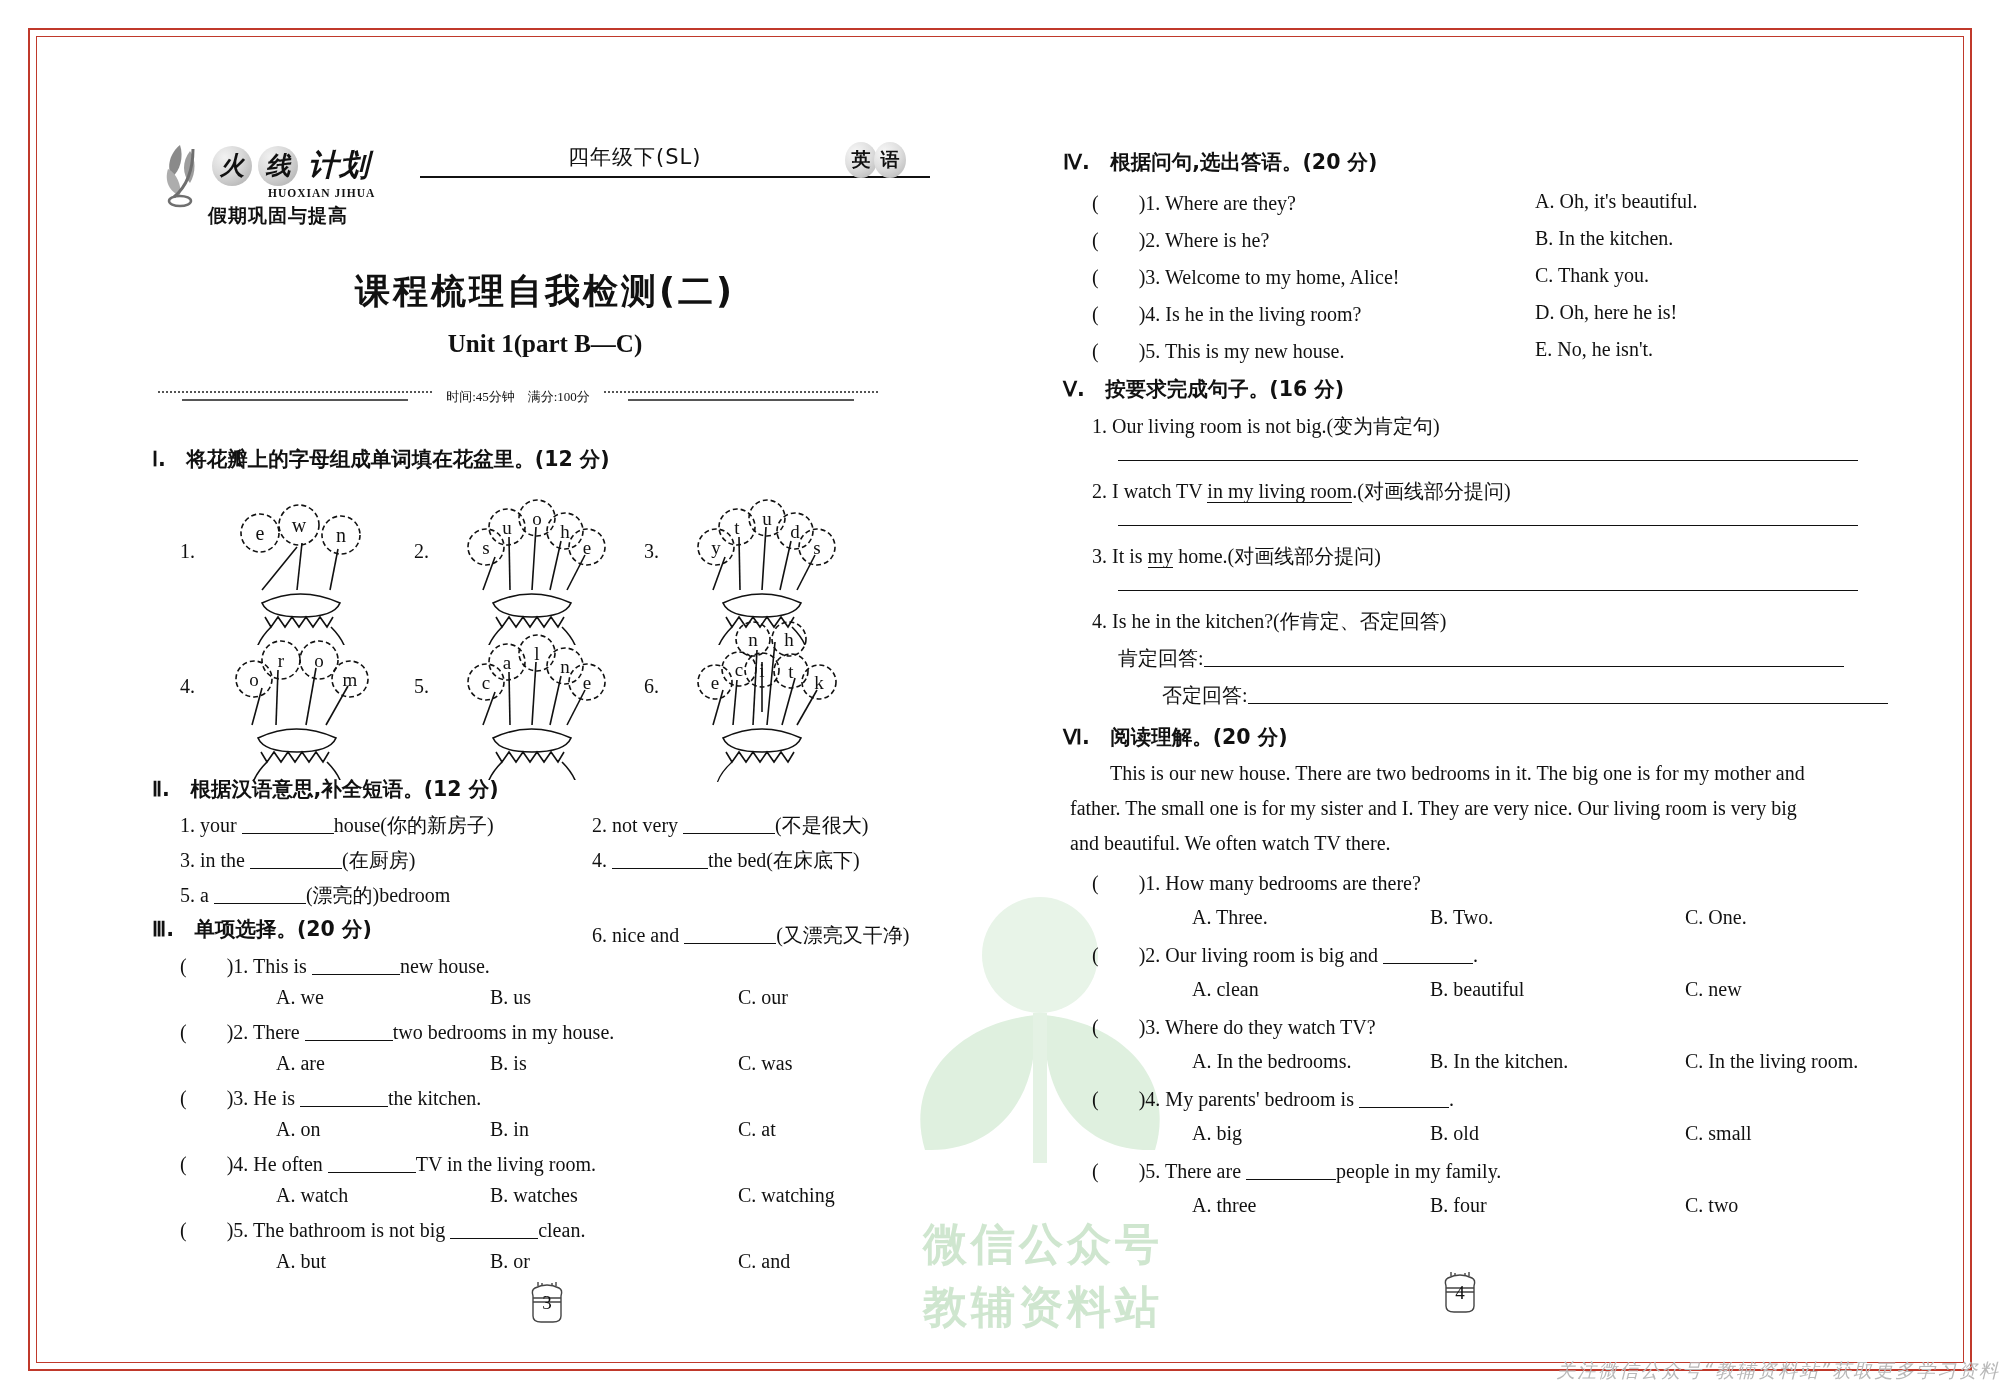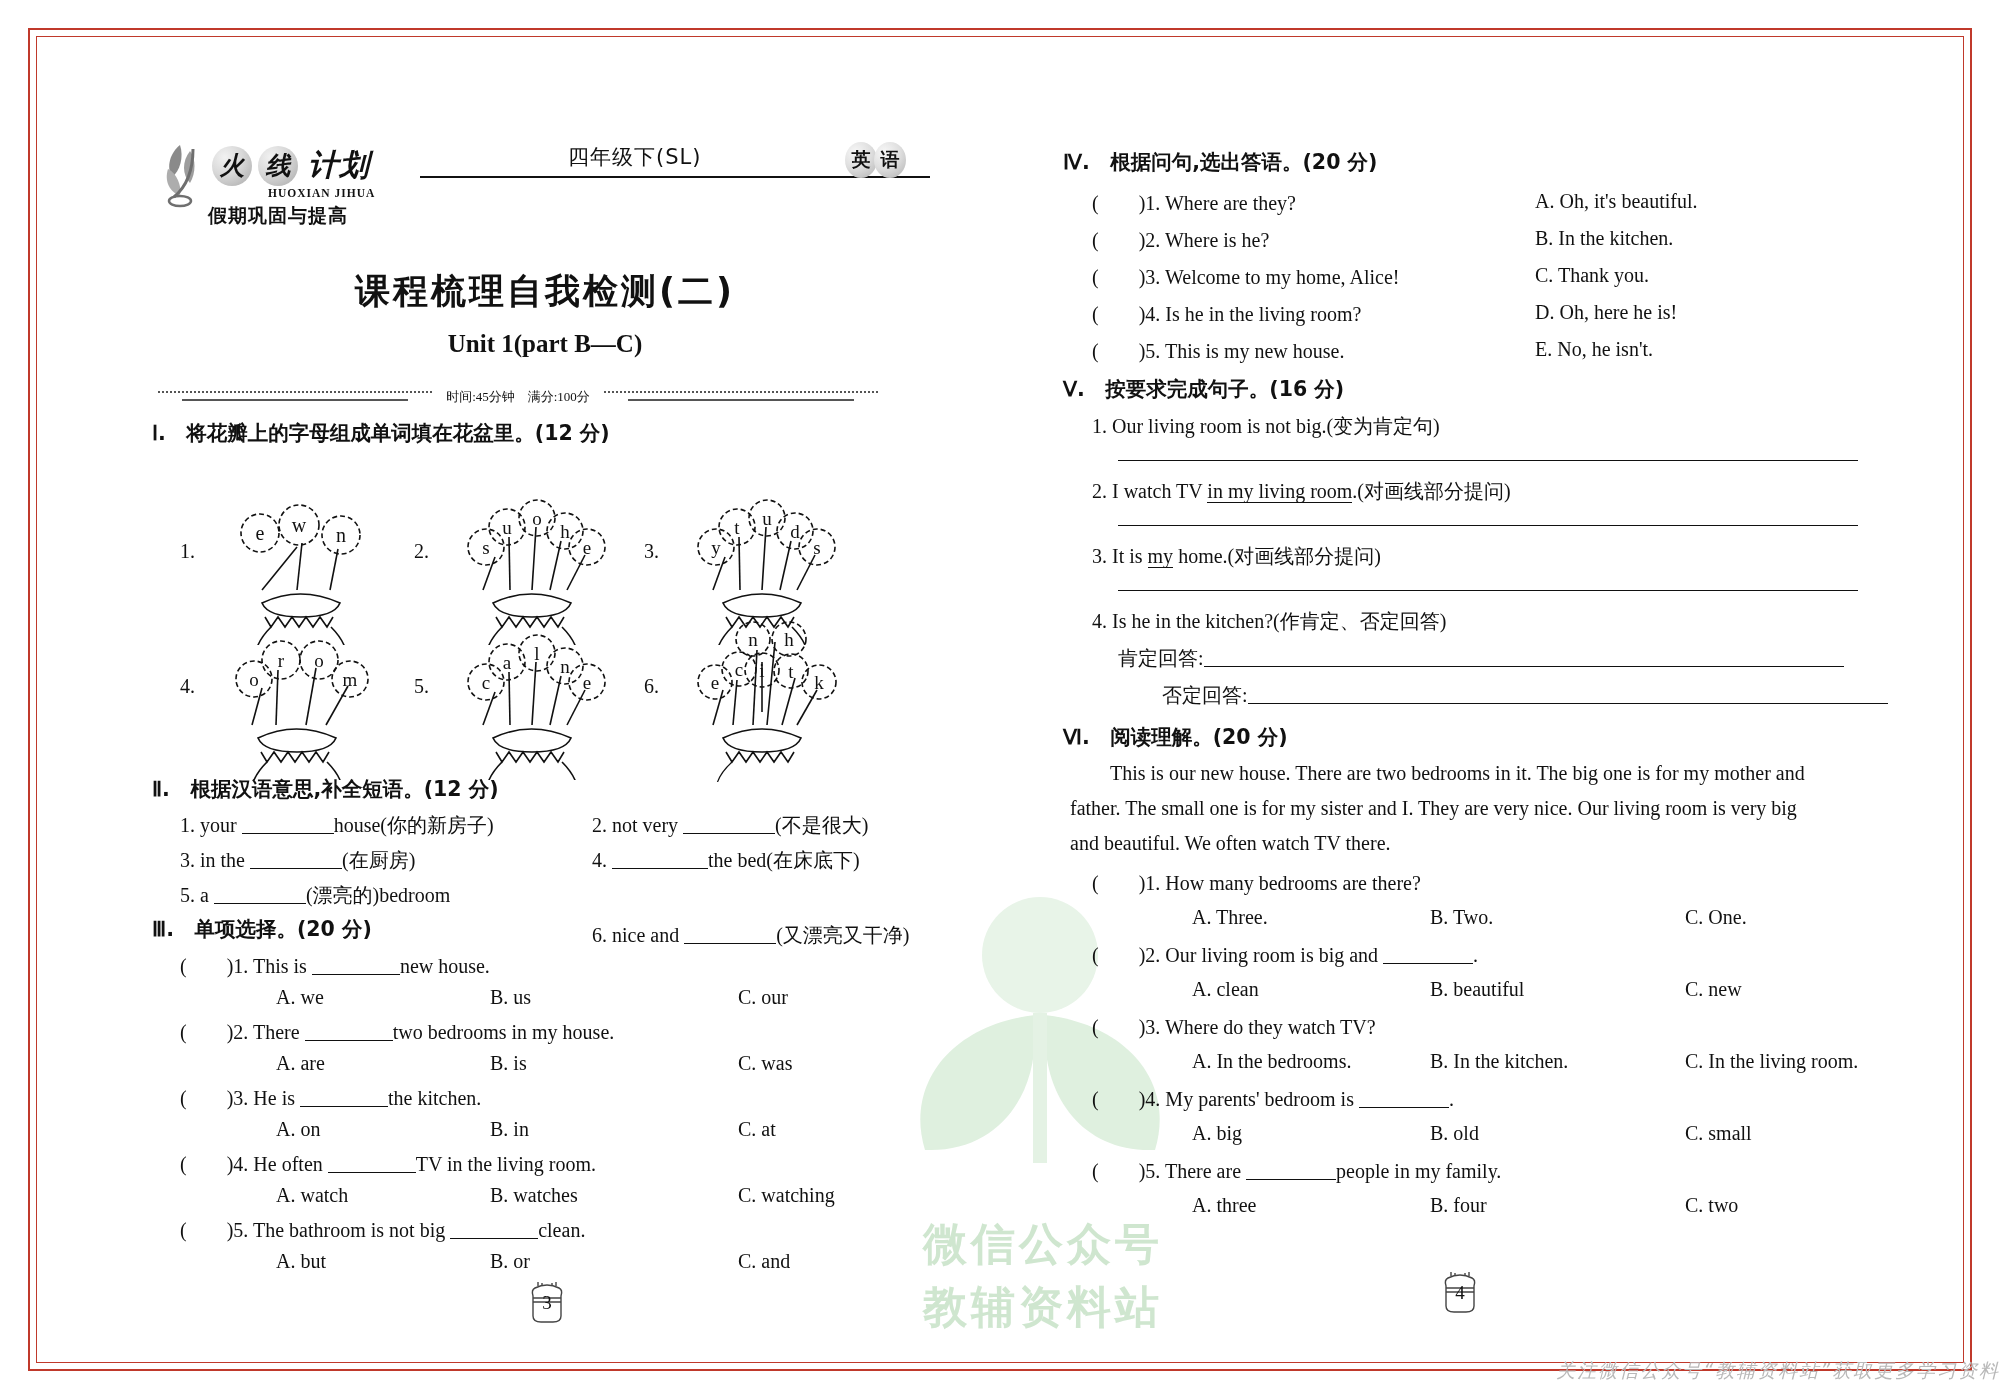--- a/index.html
+++ b/index.html
@@ -191,21 +191,21 @@
       <div class="dots"></div>
         <div class="solid"></div>
     </div>
     <div class="meta-text">时间:45分钟　满分:100分</div>
     <div class="meta-deco">
       <div class="dots"></div>
         <div class="solid"></div>
     </div>
   </div>
 
-  <div class="sec-head" style="position:absolute;left:152px;top:419px;">
+  <div class="sec-head" style="position:absolute;left:152px;top:445px;">
     <span class="rn">Ⅰ</span><span>.　将花瓣上的字母组成单词填在花盆里。(12 分)</span>
   </div>
 
   <div style="position:absolute;left:152px;top:485px;width:790px;height:160px;">
 
     <div class="fl-num" style="left:28px;top:55px;">1.</div>
     <svg style="position:absolute;left:50px;top:0;" width="190" height="160" viewBox="0 0 190 160">
       <g fill="none" stroke="#111" stroke-width="1.6">
         <path d="M60 105 L95 62"></path>
           <path d="M95 105 L100 58"></path>

